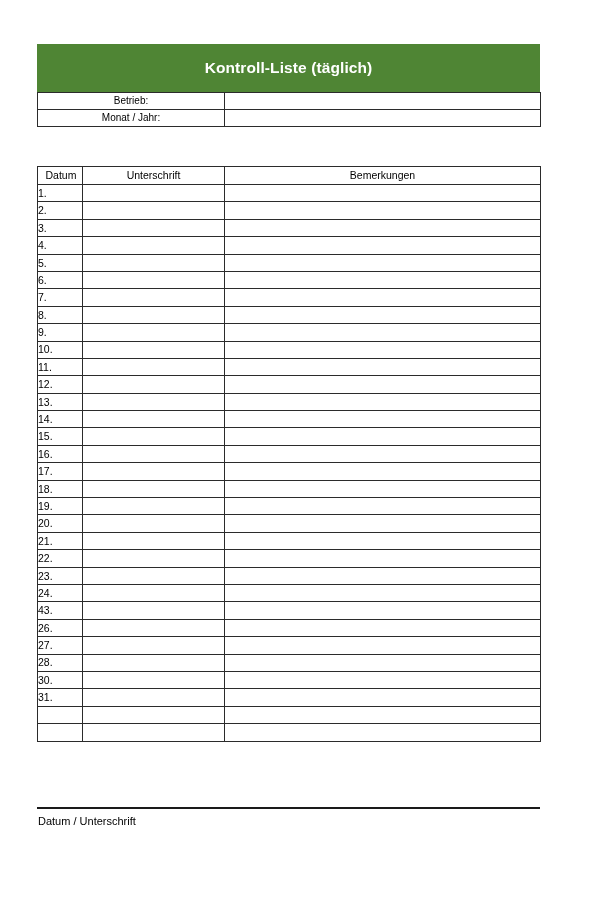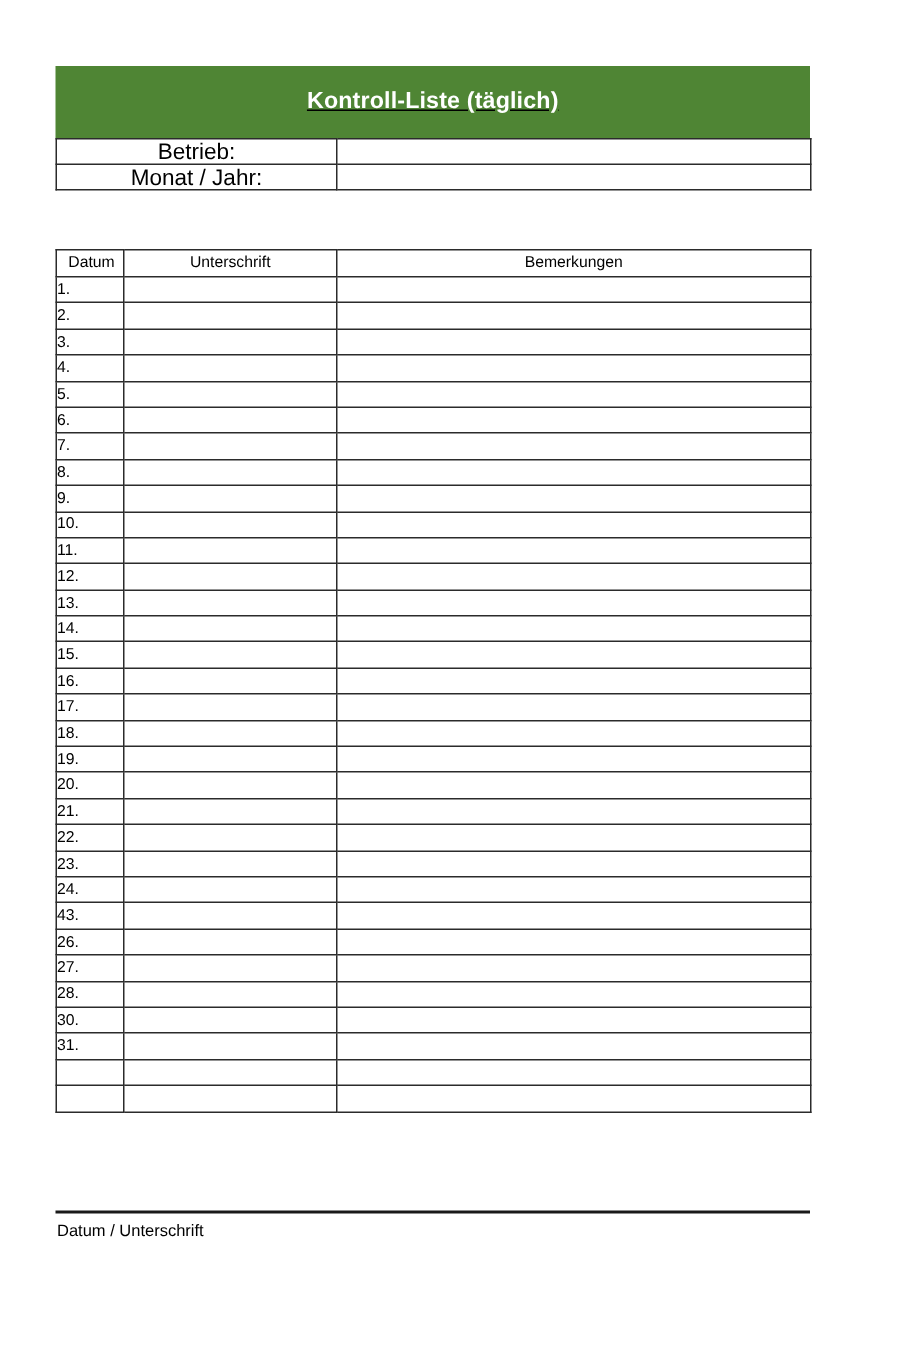--- a/index.html
+++ b/index.html
@@ -30,21 +30,20 @@
     position: absolute;
     left: 37px;
     top: 44px;
     width: 503px;
     height: 48px;
     background: #4F8534;
     display: flex;
     align-items: center;
     justify-content: center;
     box-sizing: border-box;
-    text-decoration: underline;
   }
   .title-text {
     color: #ffffff;
     font-size: 15.5px;
     font-weight: bold;
     letter-spacing: 0.1px;
     line-height: 1;
     text-align: center;
   }
 
@@ -54,21 +53,21 @@
     left: 37px;
     top: 92px;
     width: 503px;
     border-collapse: collapse;
     table-layout: fixed;
   }
   .meta-table td {
     border: 1px solid #2b2b2b;
     height: 17px;
     padding: 0 4px;
-    font-size: 15px;
+    font-size: 10px;
     line-height: 1;
     box-sizing: border-box;
   }
   .meta-label {
     width: 187px;
     text-align: center;
     font-weight: normal;
   }
   .meta-value {
     width: 316px;

